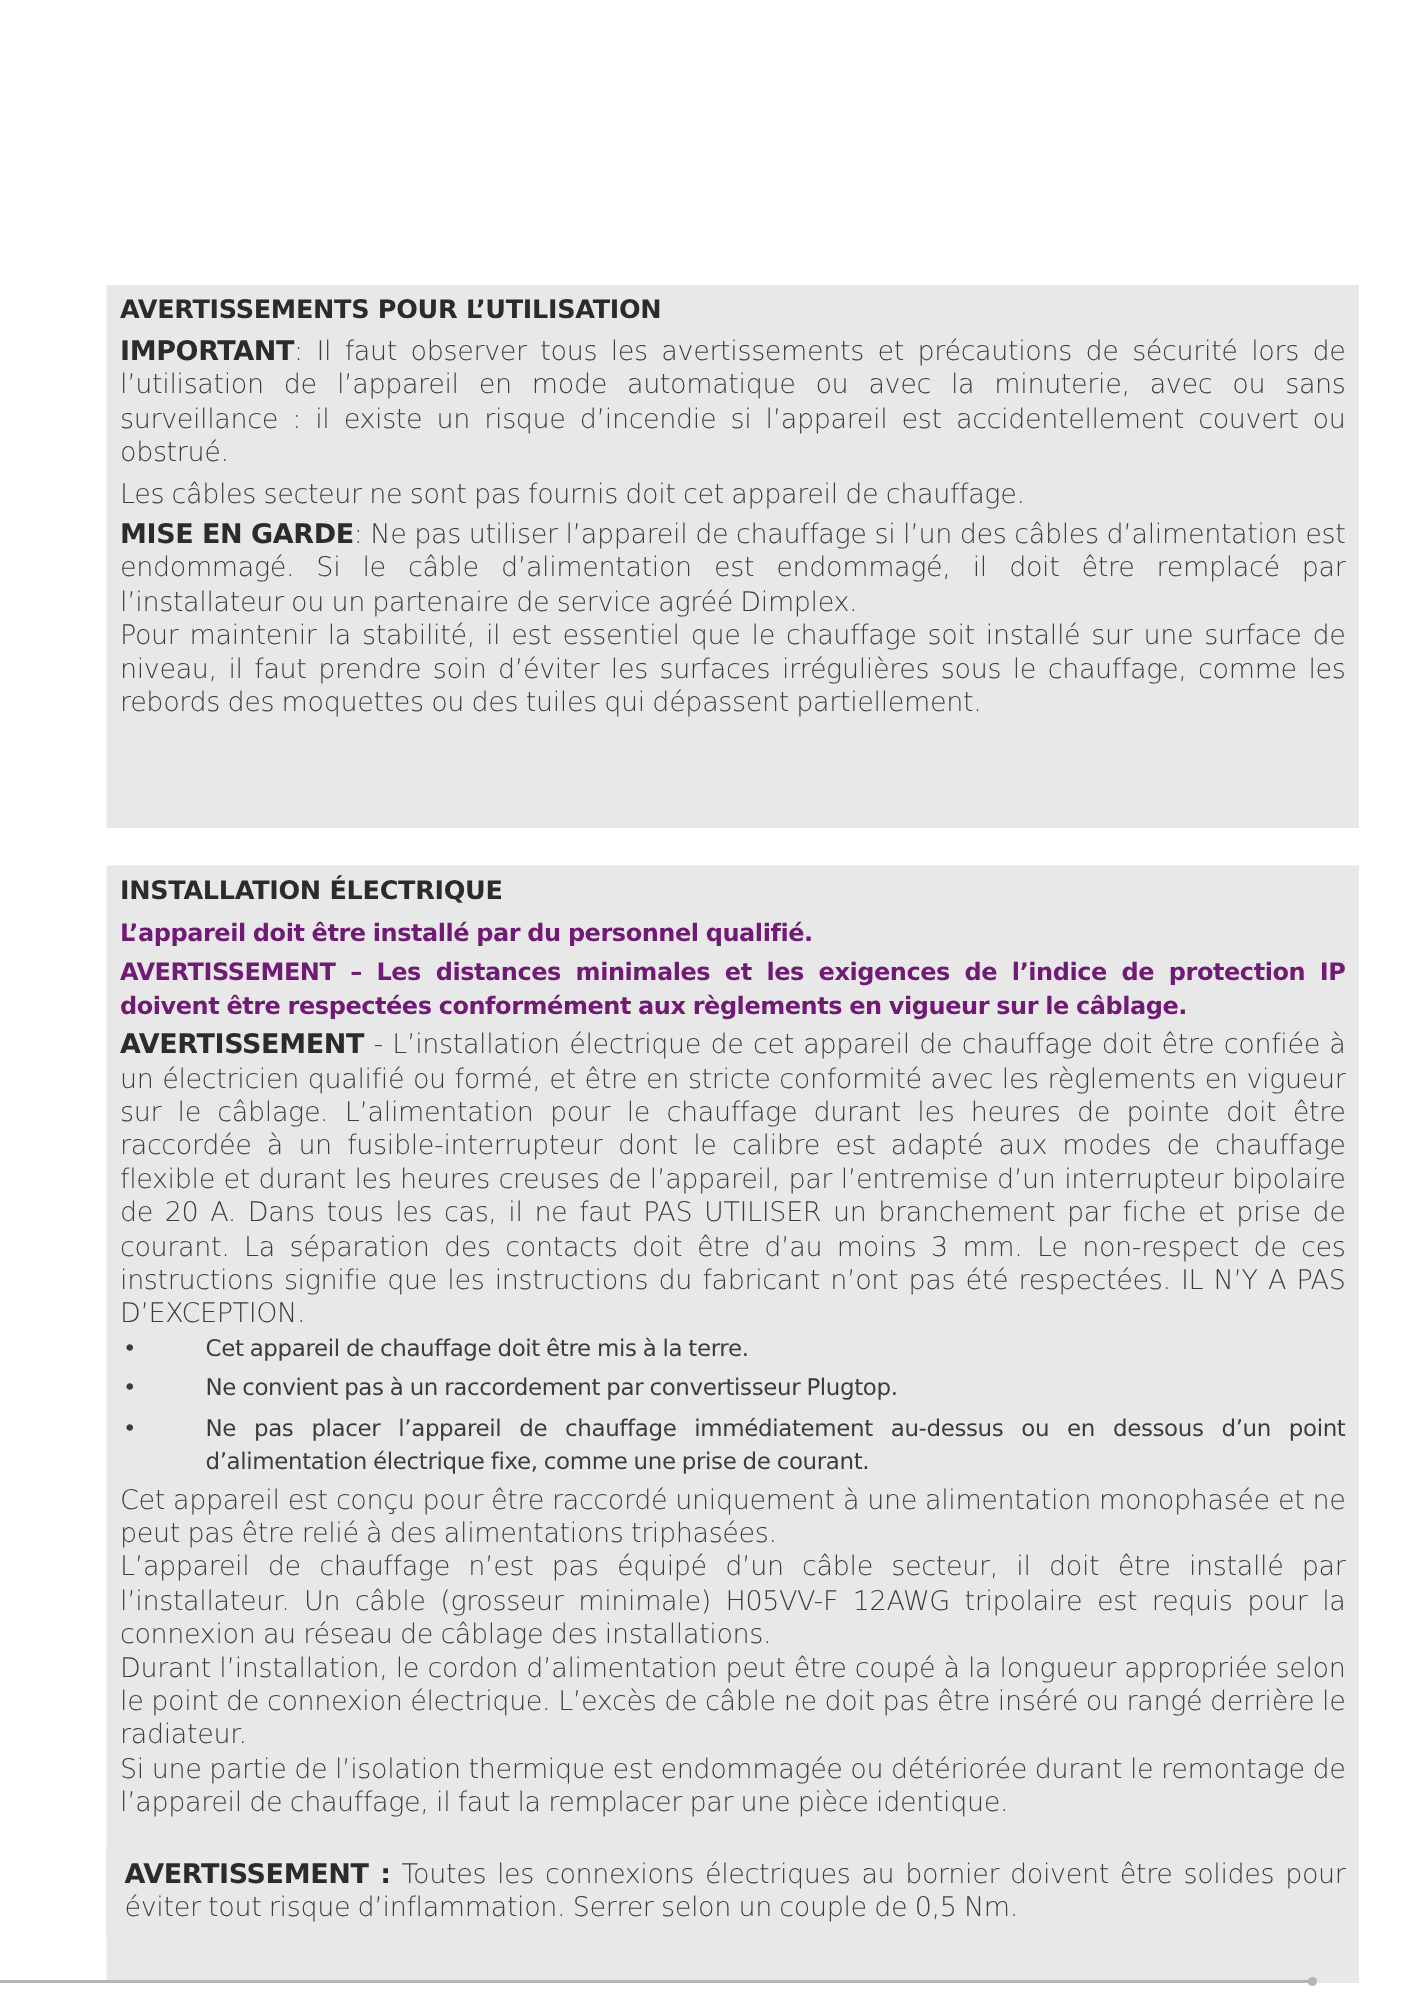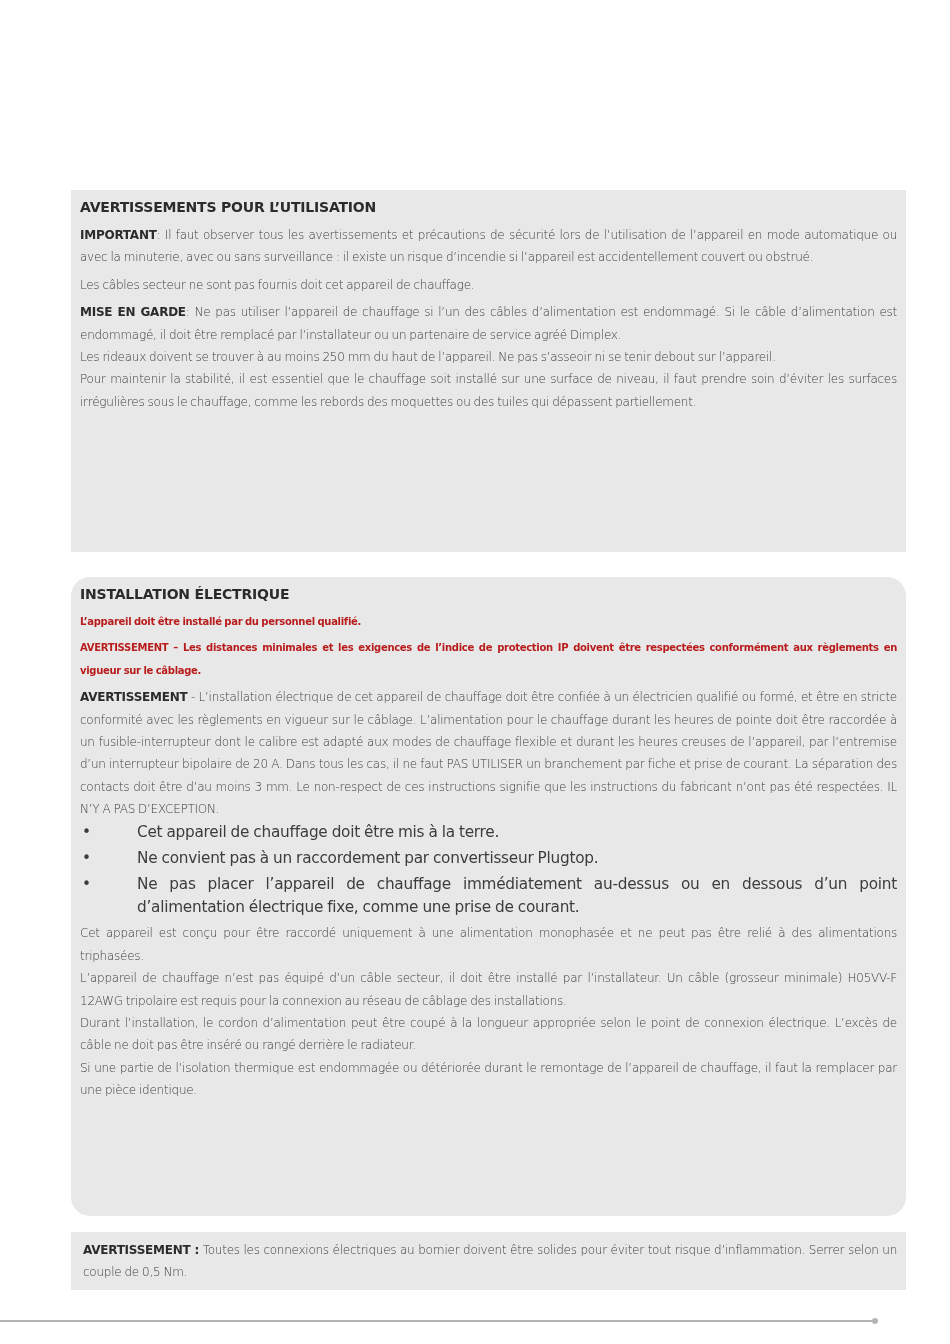--- a/index.html
+++ b/index.html
@@ -5,34 +5,34 @@
   html, body { margin: 0; padding: 0; }
   body {
     width: 950px; height: 1344px; background: #ffffff; position: relative;
     font-family: "DejaVu Sans", sans-serif; color: #3a3a3a; overflow: hidden;
   }
   .box {
     position: absolute; left: 71px; width: 835px; background: #e8e8e8;
     box-sizing: border-box; padding: 6px 9px 0 9px;
   }
   #box1 { top: 190px; height: 362px; }
-  #box2 { top: 577px; height: 639px; border-radius: 19px; }
+  #box2 { top: 577px; height: 745px; }
   #box3 { top: 1232px; height: 58px; padding-top: 7px; padding-left: 12px; }
   .t {
-    font-size: 12px; line-height: 22.4px; text-align: justify;
+    font-size: 18px; line-height: 22.4px; text-align: justify;
     letter-spacing: -0.25px; word-spacing: -0.5px; margin: 0; font-weight: 300;
     color: #3c3c3c;
   }
   .heading {
-    font-weight: bold; font-size: 14px; line-height: 22px; margin: 0 0 6px 0;
+    font-weight: bold; font-size: 17px; line-height: 22px; margin: 0 0 6px 0;
     color: #2b2b2b; letter-spacing: -0.2px;
   }
   .boldline {
-    font-weight: bold; font-size: 10px; line-height: 22.4px; margin: 0 0 4px 0;
-    color: #b91c1c; text-align: justify; letter-spacing: -0.3px; word-spacing: -0.5px;
+    font-weight: bold; font-size: 16px; line-height: 22.4px; margin: 0 0 4px 0;
+    color: #701a75; text-align: justify; letter-spacing: -0.3px; word-spacing: -0.5px;
   }
   .lead { font-weight: bold; color: #2b2b2b; }
   .gap { margin-bottom: 5px; }
   .bullets { list-style: none; margin: 0; padding: 0; }
   .bullets li {
     position: relative; padding-left: 57px; font-size: 15.3px; line-height: 22.4px;
     text-align: justify; letter-spacing: -0.25px; word-spacing: -0.5px; margin-bottom: 4px;
     color: #3c3c3c;
   }
   .bullets li .dot { position: absolute; left: 2px; top: 0; }
@@ -45,21 +45,20 @@
   }
 </style>
 </head>
 <body>
 
 <div class="box" id="box1">
   <p class="heading">AVERTISSEMENTS POUR L’UTILISATION</p>
   <p class="t gap"><span class="lead">IMPORTANT</span><span>: Il faut observer tous les avertissements et précautions de sécurité lors de l’utilisation de l’appareil en mode automatique ou avec la minuterie, avec ou sans surveillance : il existe un risque d’incendie si l’appareil est accidentellement couvert ou obstrué.</span></p>
   <p class="t gap">Les câbles secteur ne sont pas fournis doit cet appareil de chauffage.</p>
   <p class="t"><span class="lead">MISE EN GARDE</span><span>: Ne pas utiliser l’appareil de chauffage si l’un des câbles d’alimentation est endommagé. Si le câble d’alimentation est endommagé, il doit être remplacé par l’installateur ou un partenaire de service agréé Dimplex.</span></p>
-  <p class="t">Les rideaux doivent se trouver à au moins 250 mm du haut de l’appareil. Ne pas s’asseoir ni se tenir debout sur l’appareil.</p>
   <p class="t">Pour maintenir la stabilité, il est essentiel que le chauffage soit installé sur une surface de niveau, il faut prendre soin d’éviter les surfaces irrégulières sous le chauffage, comme les rebords des moquettes ou des tuiles qui dépassent partiellement.</p>
 </div>
 
 <div class="box" id="box2">
   <p class="heading">INSTALLATION ÉLECTRIQUE</p>
   <p class="boldline">L’appareil doit être installé par du personnel qualifié.</p>
   <p class="boldline">AVERTISSEMENT – Les distances minimales et les exigences de l’indice de protection IP doivent être respectées conformément aux règlements en vigueur sur le câblage.</p>
   <p class="t"><span class="lead">AVERTISSEMENT</span><span> - L’installation électrique de cet appareil de chauffage doit être confiée à un électricien qualifié ou formé, et être en stricte conformité avec les règlements en vigueur sur le câblage. L’alimentation pour le chauffage durant les heures de pointe doit être raccordée à un fusible-interrupteur dont le calibre est adapté aux modes de chauffage flexible et durant les heures creuses de l’appareil, par l’entremise d’un interrupteur bipolaire de 20 A. Dans tous les cas, il ne faut PAS UTILISER un branchement par fiche et prise de courant. La séparation des contacts doit être d’au moins 3 mm. Le non-respect de ces instructions signifie que les instructions du fabricant n’ont pas été respectées. IL N’Y A PAS D’EXCEPTION.</span></p>
   <ul class="bullets">
     <li><span class="dot">•</span><span>Cet appareil de chauffage doit être mis à la terre.</span></li>

